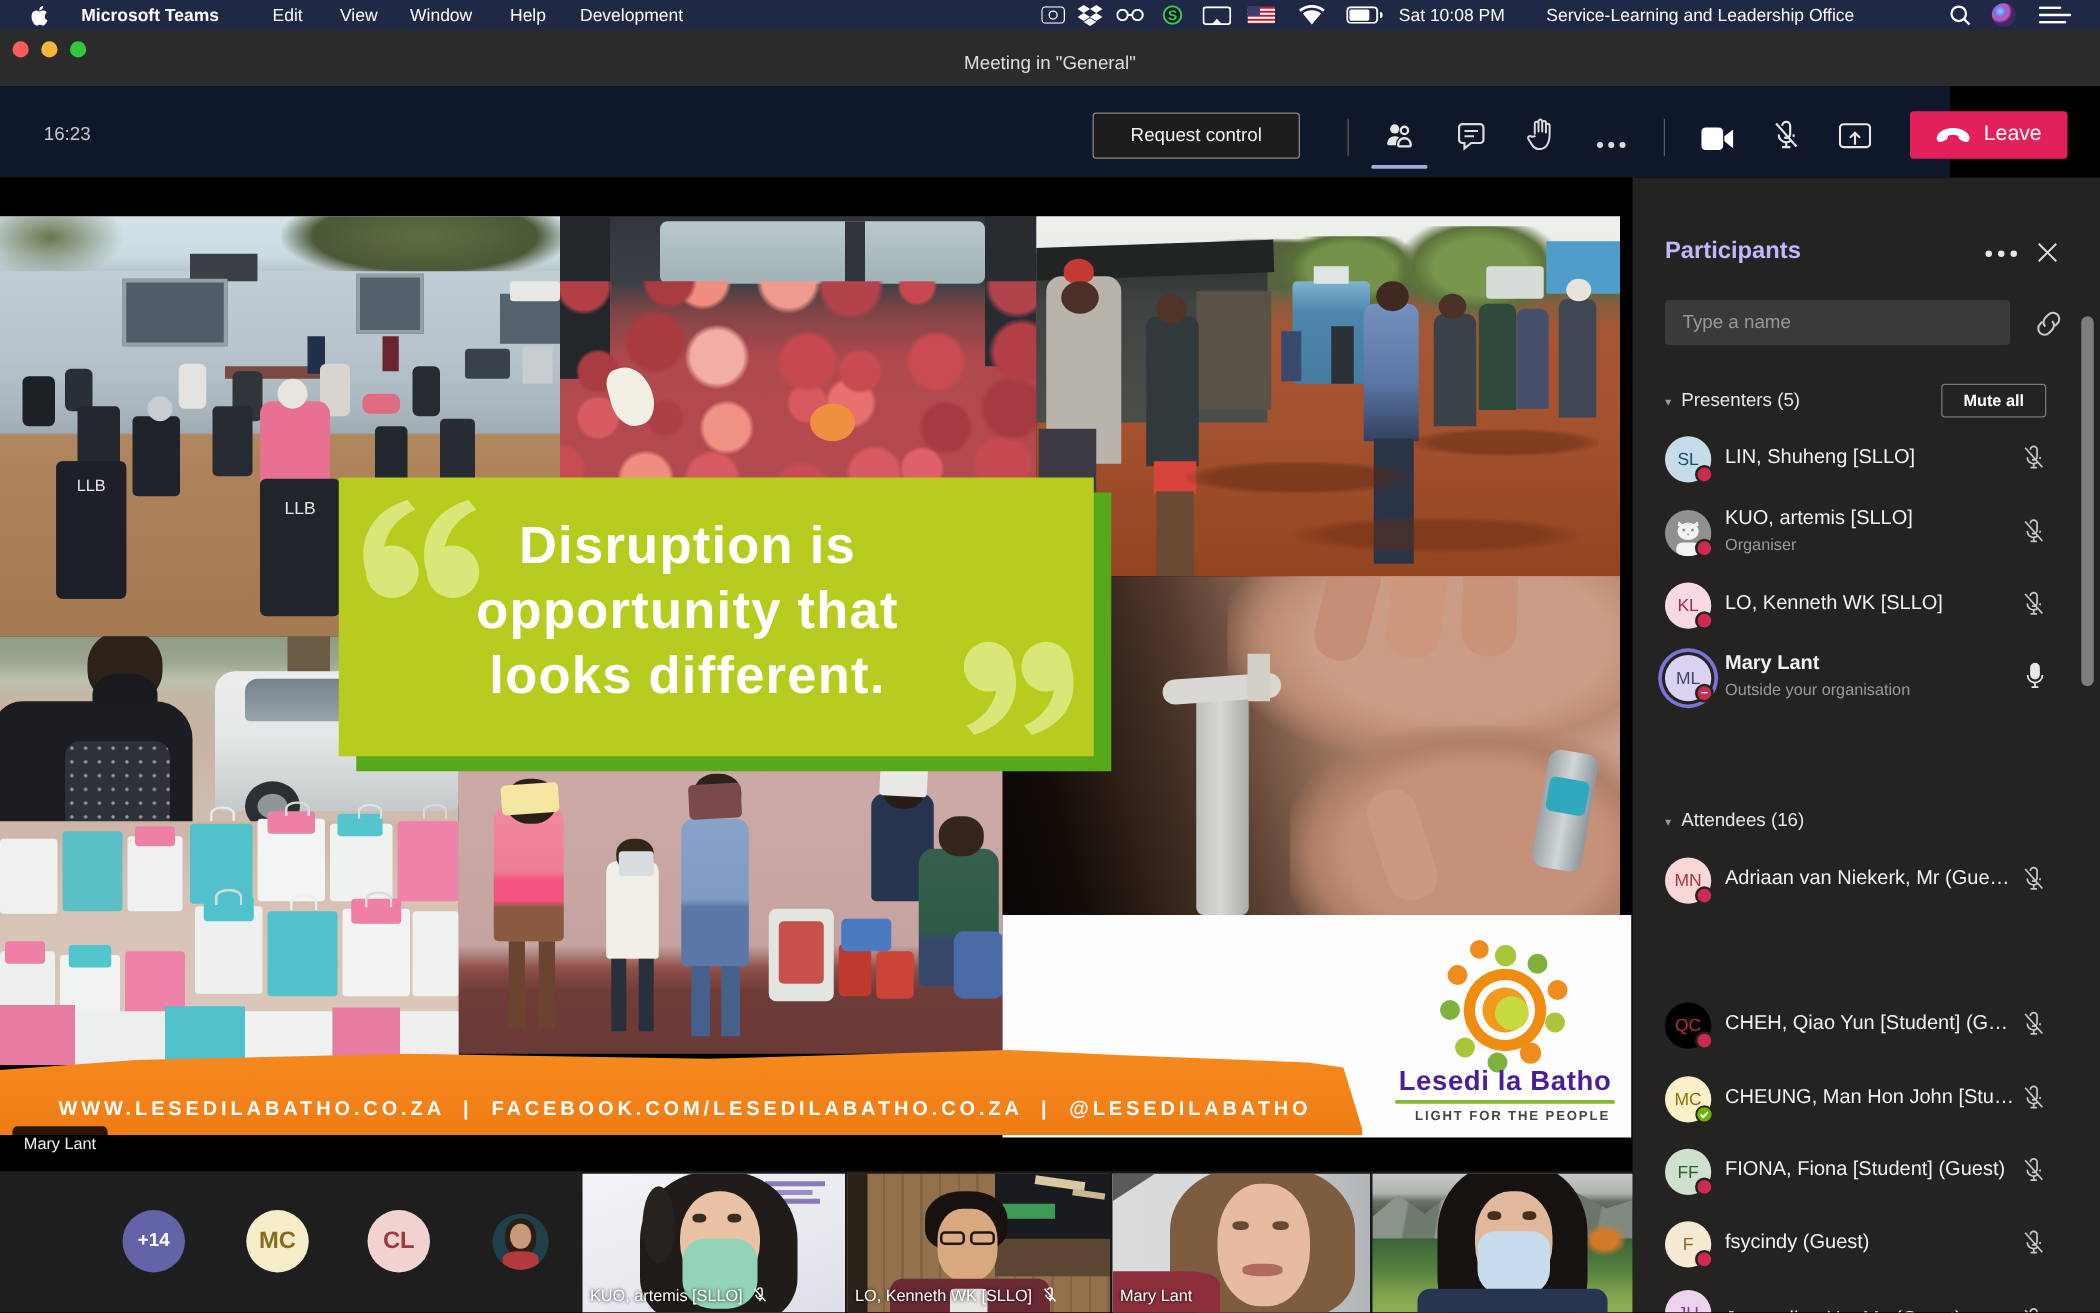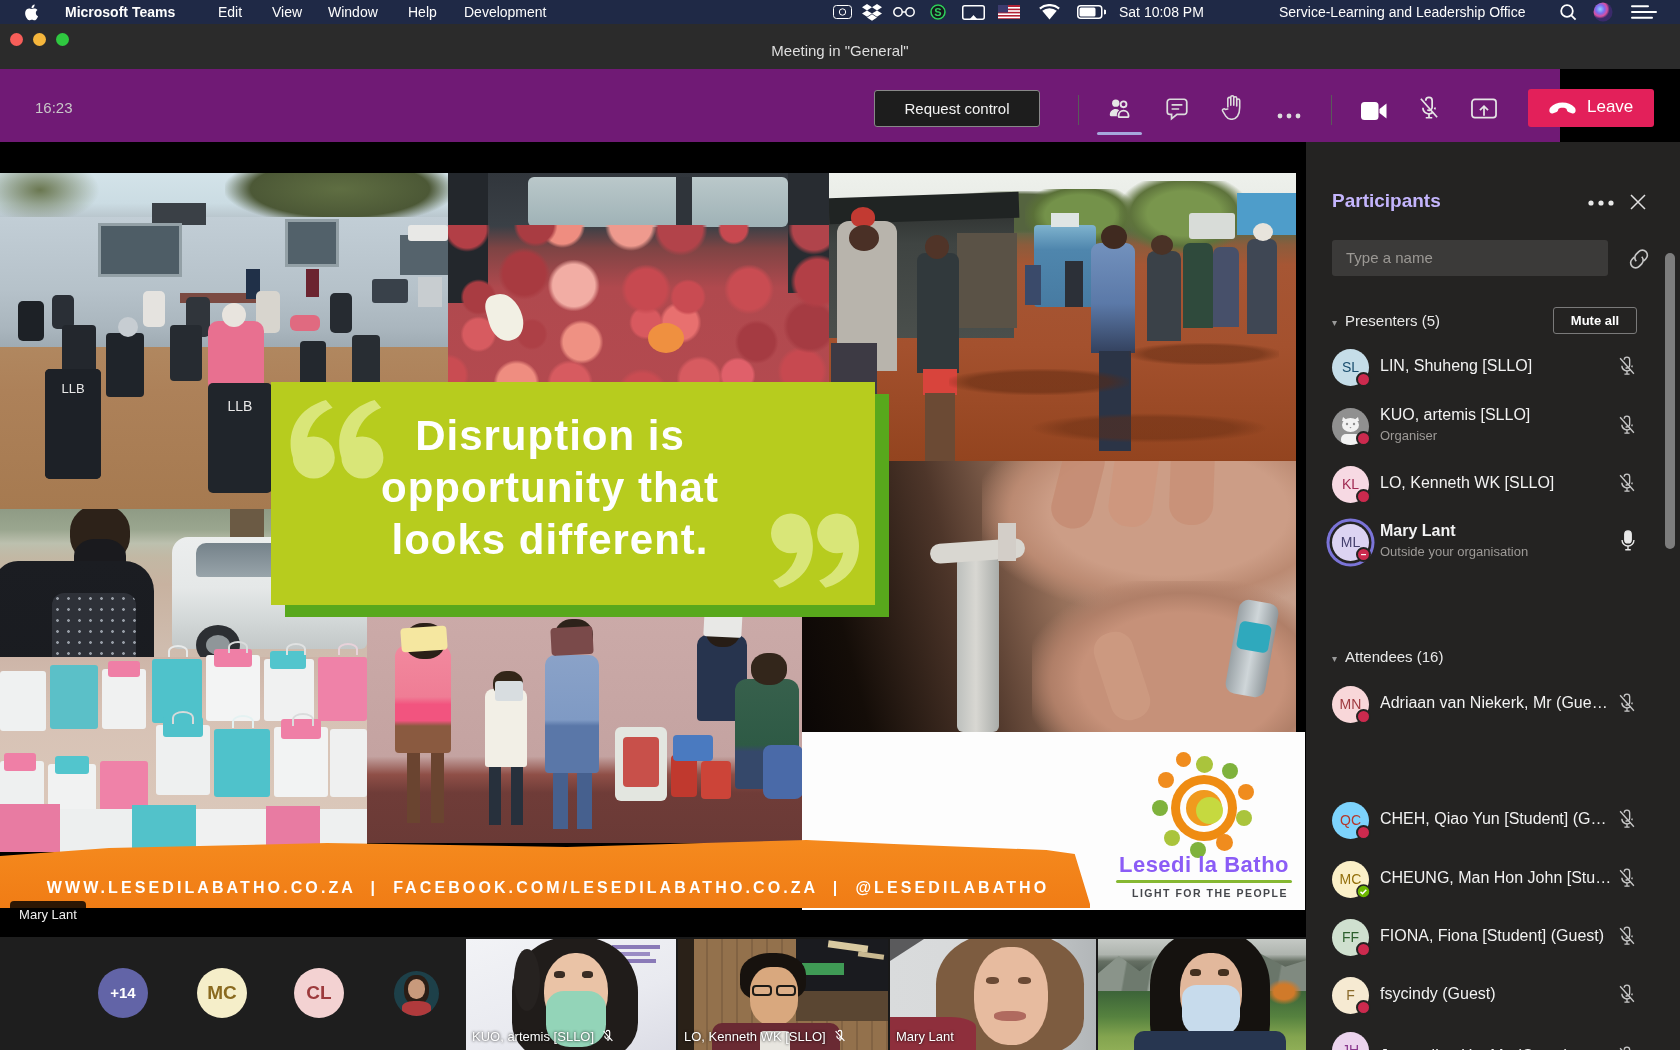--- a/index.html
+++ b/index.html
@@ -10,21 +10,21 @@
 
 #menubar { position:absolute; left:0; top:0; width:1680px; height:24px; background:#1f2946; color:#fff; font-size:14px; }
 #menubar .mi { position:absolute; top:3.5px; line-height:17px; color:#fdfdfd; }
 
 
 #titlebar { position:absolute; left:0; top:24px; width:1680px; height:45px; background:#2b2b2b; }
 .tl { position:absolute; top:9px; width:13px; height:13px; border-radius:50%; }
 #titlebar .ttext { position:absolute; top:18px; width:100%; text-align:center; color:#dedede; font-size:15px; }
 
 
-#toolbar { position:absolute; left:0; top:69px; width:1560px; height:73px; background:#701a75; }
+#toolbar { position:absolute; left:0; top:69px; width:1560px; height:73px; background:#0f172a; }
 #timer { position:absolute; left:35px; top:30px; color:#c8c8c8; font-size:15px; }
 #reqctl { position:absolute; left:874px; top:21px; width:166px; height:37px; background:#1d1d1d; border:1px solid #888; border-radius:3px; color:#f2f2f2; font-size:15px; font-weight:400; text-align:center; line-height:35px; }
 .vsep { position:absolute; top:26px; width:1px; height:30px; background:#5a5a5a; }
 #leave { position:absolute; left:1528px; top:20px; width:126px; height:38px; background:#e3205a; border-radius:3px; color:#fff; }
 #leave span { position:absolute; left:59px; top:8px; font-size:17px; font-weight:400; }
 .ticon { position:absolute; top:27px; width:26px; height:26px; }
 #ppl-underline { position:absolute; left:1097px; top:63px; width:45px; height:3px; border-radius:2px; background:#a6a7dc; }
 
 
 #stage { position:absolute; left:0; top:142px; width:1306px; height:908px; background:#000; overflow:hidden; }
@@ -97,21 +97,21 @@
       <path d="M10.5 15.5 L3.2 6.8 A 11.5 11.5 0 0 1 17.8 6.8 Z" fill="#fff"></path>
       <path d="M10.5 15.5 L0.8 4.2" stroke="none"></path>
       <path d="M0.9 4.6 A 14.8 14.8 0 0 1 20.1 4.6" fill="none" stroke="#fff" stroke-width="2.2"></path>
     </svg>
   <svg class="abs" style="left:1077px;top:5px" width="29" height="14" viewBox="0 0 29 14">
       <rect x="0.75" y="0.75" width="24" height="12.5" rx="3" fill="none" stroke="#fff" stroke-width="1.5"></rect>
       <rect x="2.5" y="2.5" width="16" height="9" rx="1.5" fill="#fff"></rect>
       <path d="M27 4.5v5a2.5 2.5 0 0 0 0-5z" fill="#fff"></path>
     </svg>
   <span class="mi" style="left:1119px">Sat 10:08 PM</span>
-  <span class="mi" style="left:1279px">Service-Learning and Leadership Office</span>
+  <span class="mi" style="left:1237px">Service-Learning and Leadership Office</span>
   <svg class="abs" style="left:1560px;top:4px" width="17" height="17" viewBox="0 0 17 17">
       <circle cx="7" cy="7" r="5.8" fill="none" stroke="#fff" stroke-width="1.8"></circle>
       <path d="M11.3 11.3l4.3 4.3" stroke="#fff" stroke-width="1.8"></path>
     </svg>
   <svg class="abs" style="left:1593px;top:2px" width="20" height="20" viewBox="0 0 20 20">
       <defs>
         <radialGradient id="siri" cx="35%" cy="35%">
           <stop offset="0%" stop-color="#8fd0ff"></stop>
           <stop offset="45%" stop-color="#7a6cf0"></stop>
           <stop offset="75%" stop-color="#d84fa0"></stop>
@@ -436,21 +436,21 @@
     <div class="abs" style="left:68px;top:5px;width:16px;height:16px;border-radius:50%;background:#7fb23c"></div>
     <div class="abs" style="left:84px;top:26px;width:16px;height:16px;border-radius:50%;background:#f08c1e"></div>
     <div class="abs" style="left:82px;top:52px;width:16px;height:16px;border-radius:50%;background:#aac43c"></div>
     <div class="abs" style="left:62px;top:76px;width:17px;height:17px;border-radius:50%;background:#f08c1e"></div>
     <div class="abs" style="left:36px;top:84px;width:16px;height:16px;border-radius:50%;background:#7fb23c"></div>
     <div class="abs" style="left:10px;top:72px;width:16px;height:16px;border-radius:50%;background:#aac43c"></div>
     <div class="abs" style="left:-2px;top:42px;width:16px;height:16px;border-radius:50%;background:#7fb23c"></div>
     <div class="abs" style="left:4px;top:14px;width:16px;height:16px;border-radius:50%;background:#f08c1e"></div>
     <div class="abs" style="left:22px;top:-6px;width:15px;height:15px;border-radius:50%;background:#f08c1e"></div>
   </div>
-  <div class="abs" style="left:292px;top:120px;width:220px;text-align:center;font-size:22px;font-weight:700;color:#8b5cf6;letter-spacing:0.5px">Lesedi la Batho</div>
+  <div class="abs" style="left:292px;top:120px;width:220px;text-align:center;font-size:22px;font-weight:700;color:#4c1d95;letter-spacing:0.5px">Lesedi la Batho</div>
   <div class="abs" style="left:314px;top:148px;width:176px;height:3px;background:#86b832;border-radius:2px"></div>
   <div class="abs" style="left:330px;top:155px;font-size:10.5px;letter-spacing:1.5px;color:#44464b;font-weight:700;white-space:nowrap">LIGHT FOR THE PEOPLE</div>
 </div>
 
 <div class="abs" style="left:0;top:698px;width:1090px;height:68px;background:linear-gradient(180deg,#f58a1e 0%,#f07c15 100%);clip-path:polygon(0 16px,10% 8px,30% 3px,52% 7px,74% 0,82% 4px,96% 10px,98.6% 14px,100% 64px,100% 68px,0 68px)">
   <div style="position:absolute;left:28px;top:39px;width:1040px;text-align:center;color:#fff;font-size:16px;font-weight:700;letter-spacing:3.1px;white-space:nowrap">WWW.LESEDILABATHO.CO.ZA &nbsp;|&nbsp; FACEBOOK.COM/LESEDILABATHO.CO.ZA &nbsp;|&nbsp; @LESEDILABATHO</div>
 </div>
 
 <div class="abs" style="left:285px;top:252px;width:604px;height:223px;background:#58a81c"></div>
 <div class="abs" style="left:271px;top:240px;width:604px;height:223px;background:#b7cc1e">
@@ -566,21 +566,21 @@
     <svg class="rmic" width="22" height="22" viewBox="0 0 24 24">
         <g fill="none" stroke="#c8c8c8" stroke-width="1.5">
           <path d="M9 5.2A2.9 2.9 0 0 1 14.9 5.2v6a2.9 2.9 0 0 1-4.4 2.5"></path>
           <path d="M6.4 11.7a5.6 5.6 0 0 0 9.3 4.2m1.9-4.4a5.6 5.6 0 0 1-.4 1.8"></path>
           <path d="M12 17.4v3.2m-2.8.2h5.6"></path>
           <path d="M4.5 3.5l15 17"></path>
         </g>
       </svg>
   </div>
   <div class="prow" style="top:649px">
-    <div class="av" style="background:#7dd3fc;color:#b5382a">QC</div>
+    <div class="av" style="background:#000000;color:#b5382a">QC</div>
     <div class="pname">CHEH, Qiao Yun [Student] (G…</div>
       <div class="dot"></div>
     <svg class="rmic" width="22" height="22" viewBox="0 0 24 24">
         <g fill="none" stroke="#c8c8c8" stroke-width="1.5">
           <path d="M9 5.2A2.9 2.9 0 0 1 14.9 5.2v6a2.9 2.9 0 0 1-4.4 2.5"></path>
           <path d="M6.4 11.7a5.6 5.6 0 0 0 9.3 4.2m1.9-4.4a5.6 5.6 0 0 1-.4 1.8"></path>
           <path d="M12 17.4v3.2m-2.8.2h5.6"></path>
           <path d="M4.5 3.5l15 17"></path>
         </g>
       </svg>

